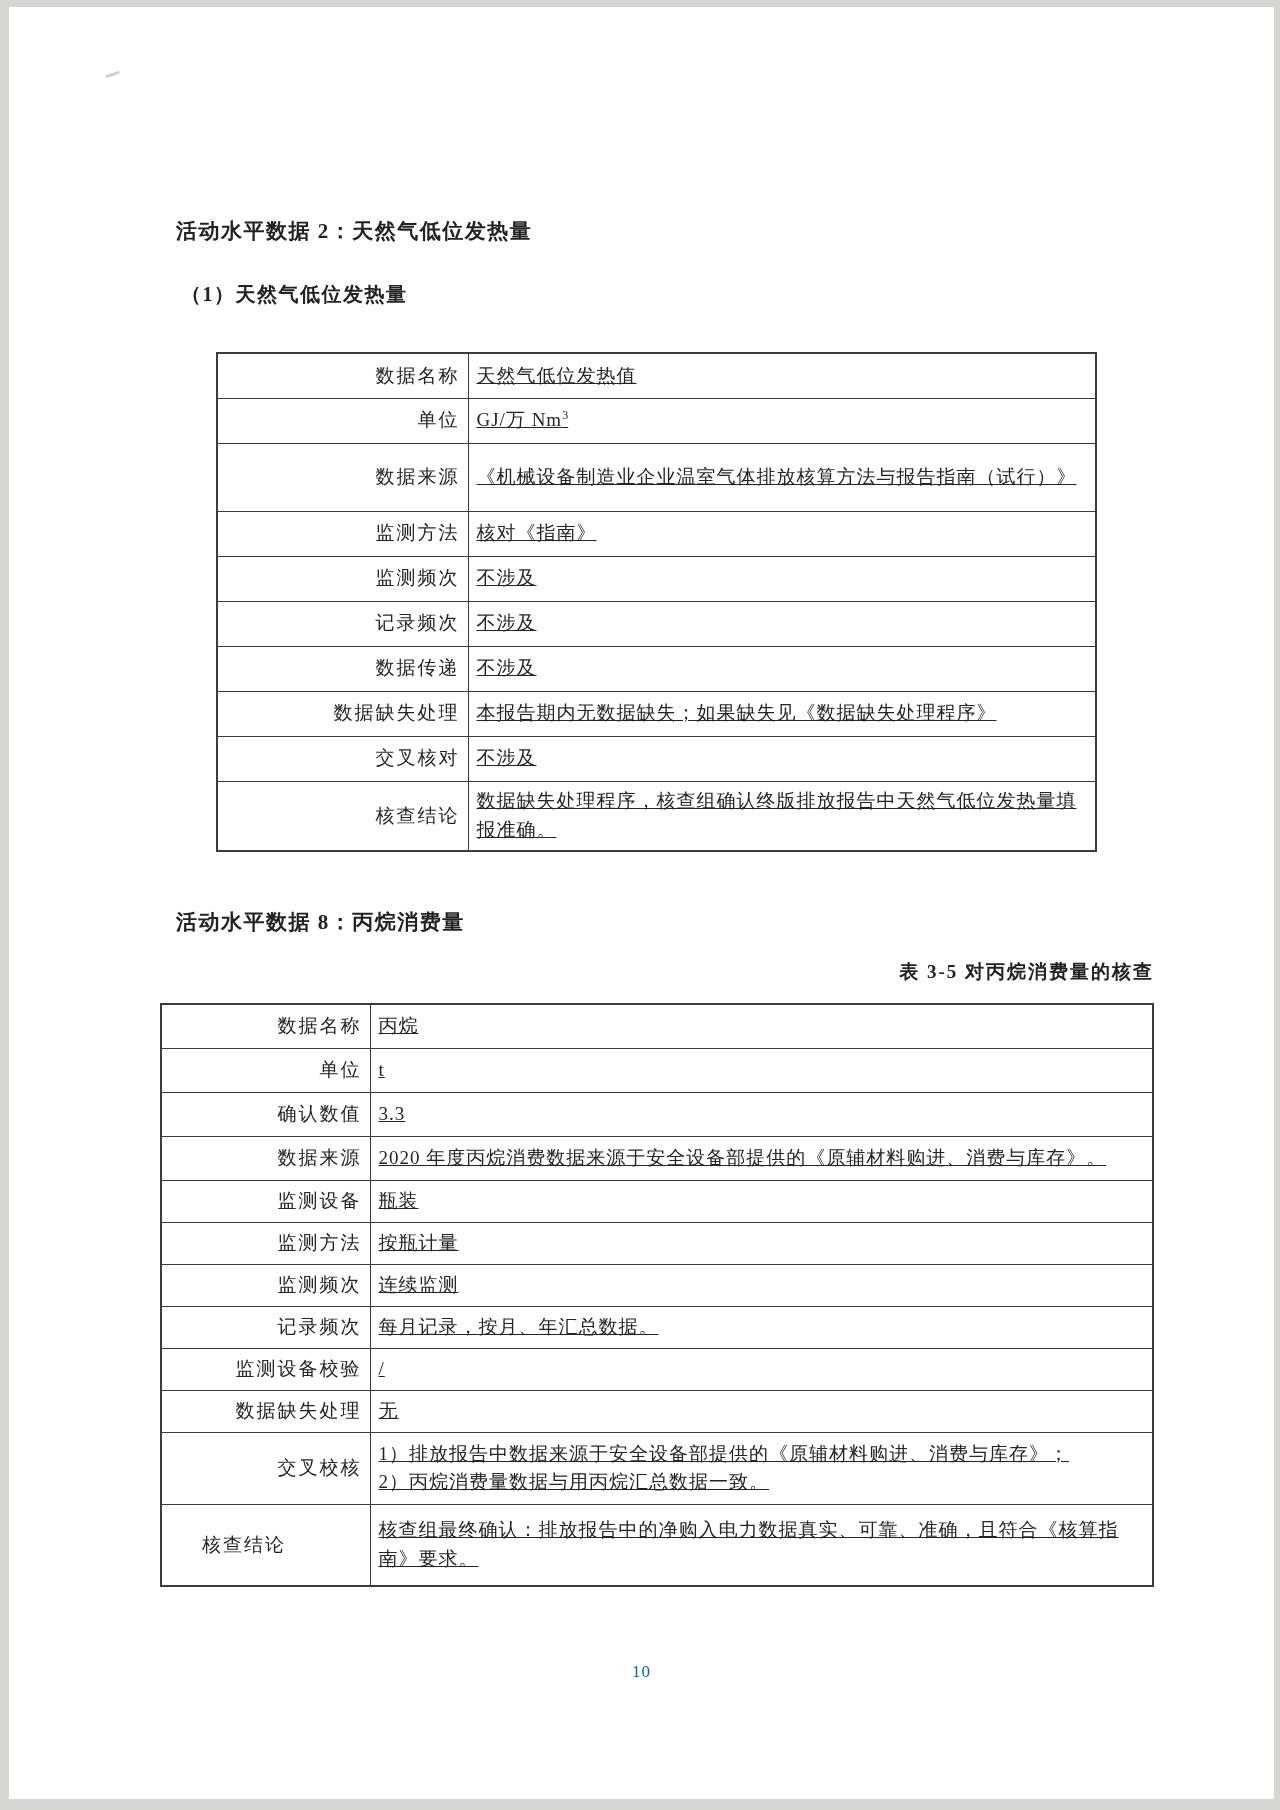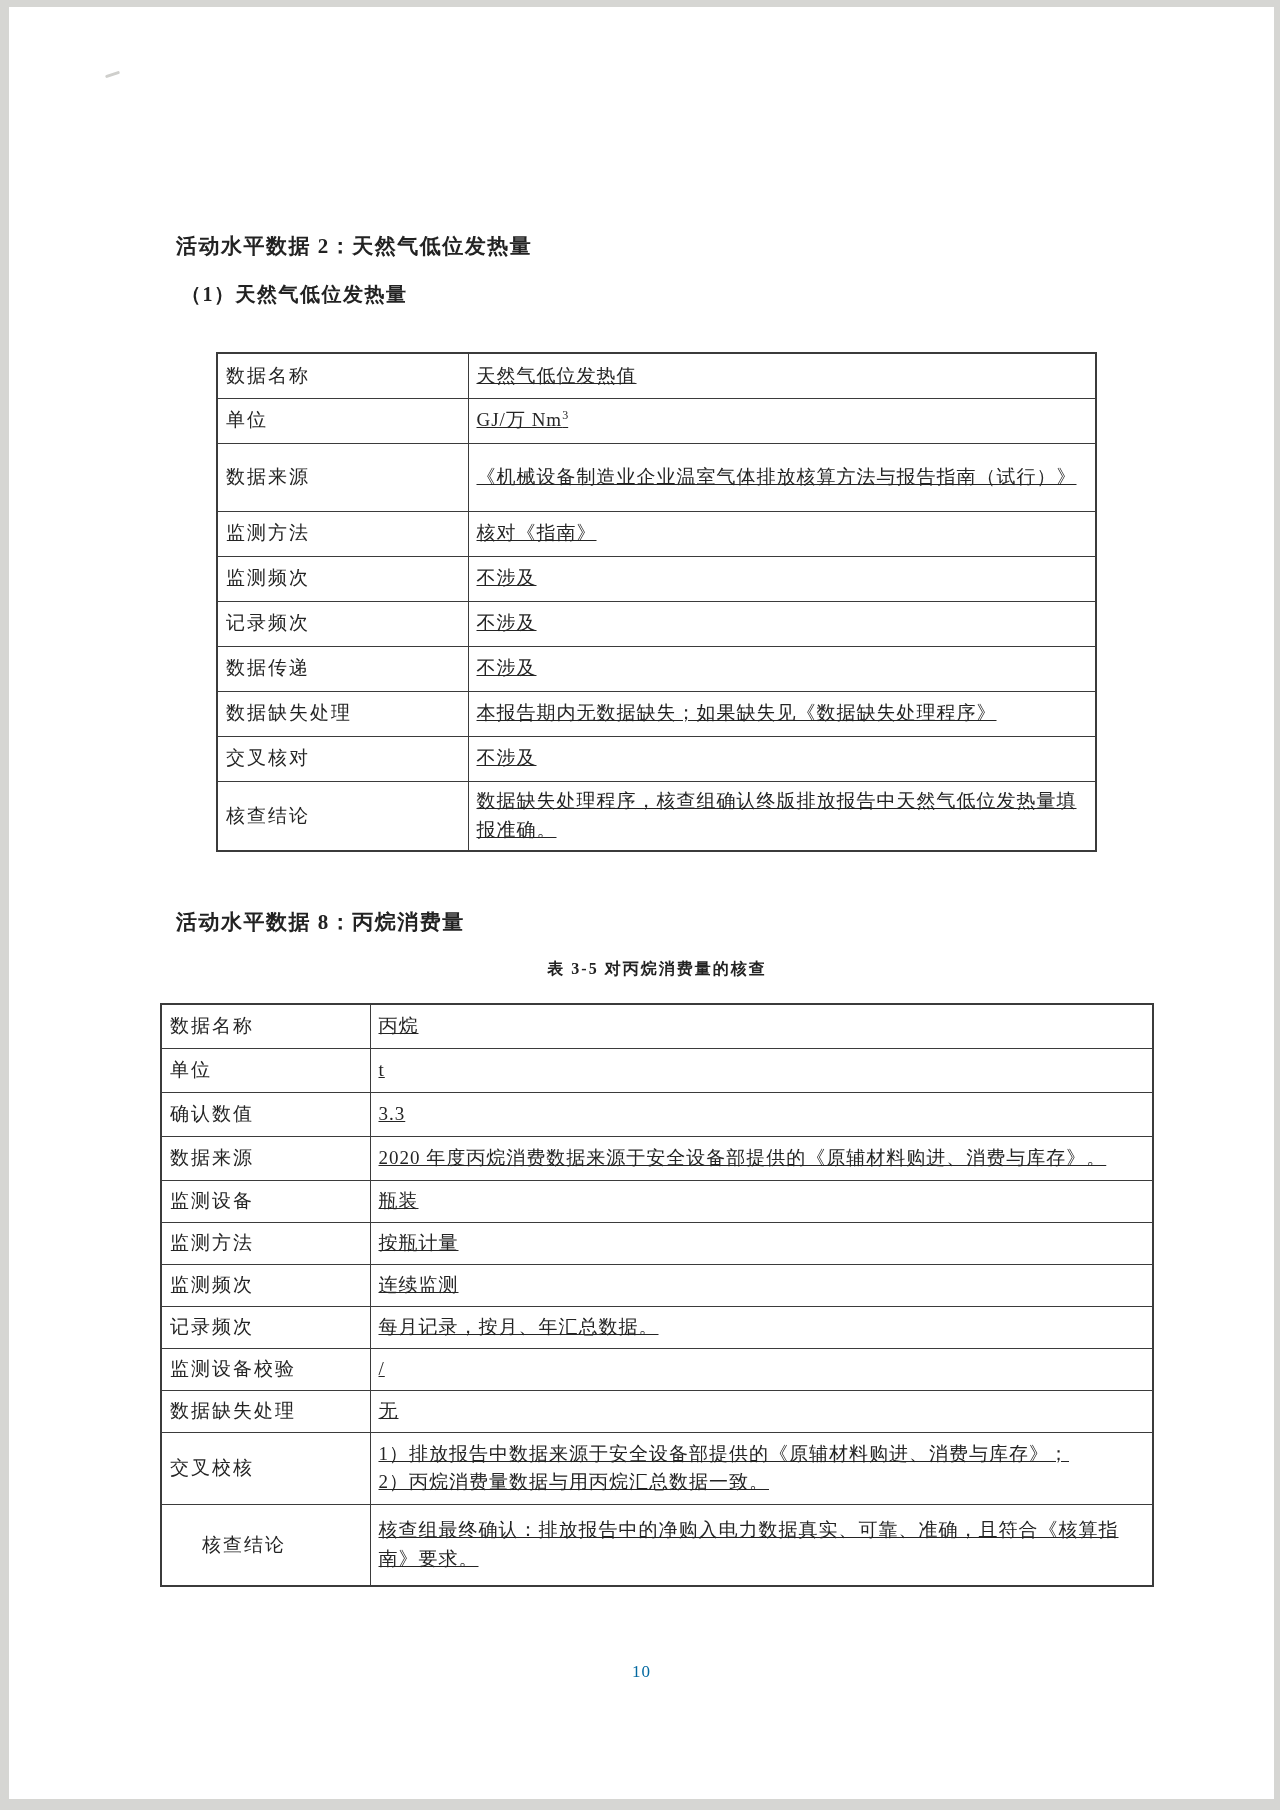--- a/index.html
+++ b/index.html
@@ -31,44 +31,44 @@
   }
   .subheading {
     position: absolute;
     font-size: 20px; font-weight: bold;
     letter-spacing: 1.5px;
     color: #222;
     white-space: nowrap;
   }
   .caption {
     position: absolute;
-    font-size: 16px; font-weight: bold;
+    font-size: 19px; font-weight: bold;
     letter-spacing: 2px;
-    text-align: center;
+    text-align: right;
     color: #222;
   }
   table.kv {
     position: absolute;
     border-collapse: collapse;
     table-layout: fixed;
     background: #fff;
   }
   table.kv, table.kv td {
     border: 1.6px solid #3b3b3b;
   }
   table.kv { border-width: 2px; }
   table.kv td {
     font-size: 19px;
     color: #242424;
     padding: 2px 8px;
     vertical-align: middle;
     line-height: 1.5;
   }
   td.lbl {
-    text-align: left;
+    text-align: right;
     letter-spacing: 2px;
   }
   td.val {
     text-align: left;
     padding-left: 16px;
     letter-spacing: 1px;
     text-decoration: underline;
   }
   td.lbl.left { text-align: left; padding-left: 40px; }
   sup.unit-sup { font-size: 12px; letter-spacing: 0; }
@@ -81,21 +81,21 @@
     letter-spacing: 1px;
   }
 </style>
 </head>
 <body>
 
 <div class="page">
 
   <div class="scan-mark"></div>
 
-  <div class="heading" style="left:167px; top:225px;">活动水平数据 2：天然气低位发热量</div>
+  <div class="heading" style="left:167px; top:210px;">活动水平数据 2：天然气低位发热量</div>
 
   <div class="subheading" style="left:172px; top:274px;">（1）天然气低位发热量</div>
 
   <table class="kv" style="left:207px; top:345px; width:881px;">
     <colgroup>
         <col style="width:251px">
         <col>
       </colgroup>
     <tbody>
       <tr style="height:45px">

